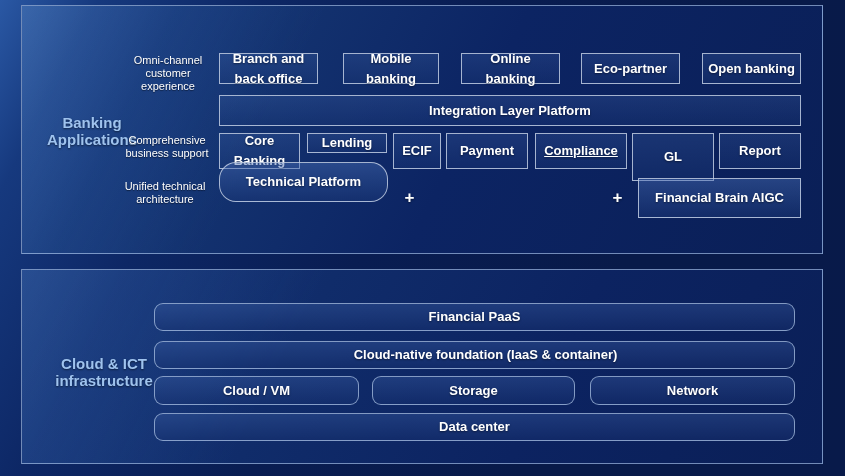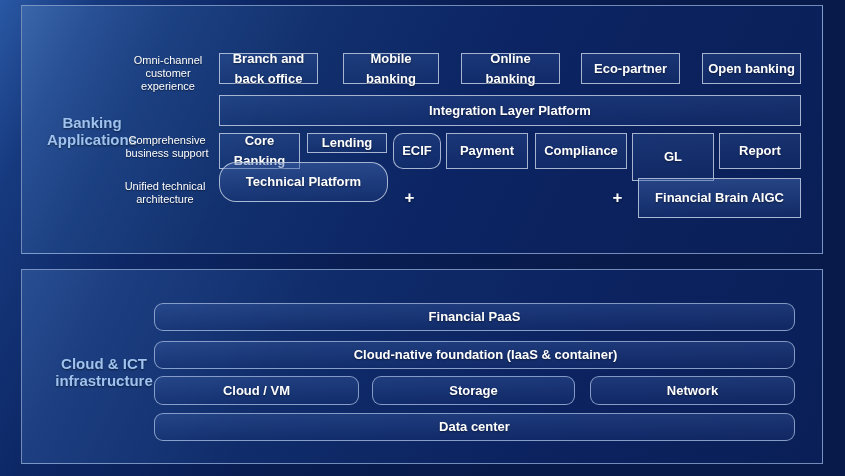--- a/index.html
+++ b/index.html
@@ -68,23 +68,23 @@
     <div class="box pad-wrap" style="left:321px;top:47px;width:96px;height:31px;">Mobile banking</div>
     <div class="box" style="left:439px;top:47px;width:99px;height:31px;">Online banking</div>
     <div class="box" style="left:559px;top:47px;width:99px;height:31px;">Eco-partner</div>
     <div class="box" style="left:680px;top:47px;width:99px;height:31px;">Open banking</div>
 
     <div class="box" style="left:197px;top:89px;width:582px;height:31px;">Integration Layer Platform</div>
 
     <div class="row-label" style="left:91px;top:128px;width:108px;">Comprehensive business support</div>
     <div class="box" style="left:197px;top:127px;width:81px;height:36px;">Core Banking</div>
     <div class="box" style="left:285px;top:127px;width:80px;height:20px;text-align:right;">Lending</div>
-    <div class="box" style="left:371px;top:127px;width:48px;height:36px;border-radius:10px;">ECIF</div>
+    <div class="box" style="left:371px;top:127px;width:48px;height:36px;">ECIF</div>
     <div class="box" style="left:424px;top:127px;width:82px;height:36px;">Payment</div>
-    <div class="box" style="left:513px;top:127px;width:92px;height:36px;">Compliance</div>
+    <div class="box" style="left:513px;top:127px;width:92px;height:36px;text-decoration:underline;">Compliance</div>
     <div class="box" style="left:610px;top:127px;width:82px;height:48px;">GL</div>
     <div class="box" style="left:697px;top:127px;width:82px;height:36px;">Report</div>
 
     <div class="row-label" style="left:91px;top:174px;width:104px;">Unified technical architecture</div>
     <div class="box box-big" style="left:197px;top:156px;width:169px;height:40px;border-radius:17px;">Technical Platform</div>
     <div class="plus" style="left:366px;top:172px;width:43px;height:40px;">+</div>
     <div class="plus" style="left:575px;top:172px;width:41px;height:40px;">+</div>
     <div class="box box-big" style="left:616px;top:172px;width:163px;height:40px;">Financial Brain AIGC</div>
   </section>
 

